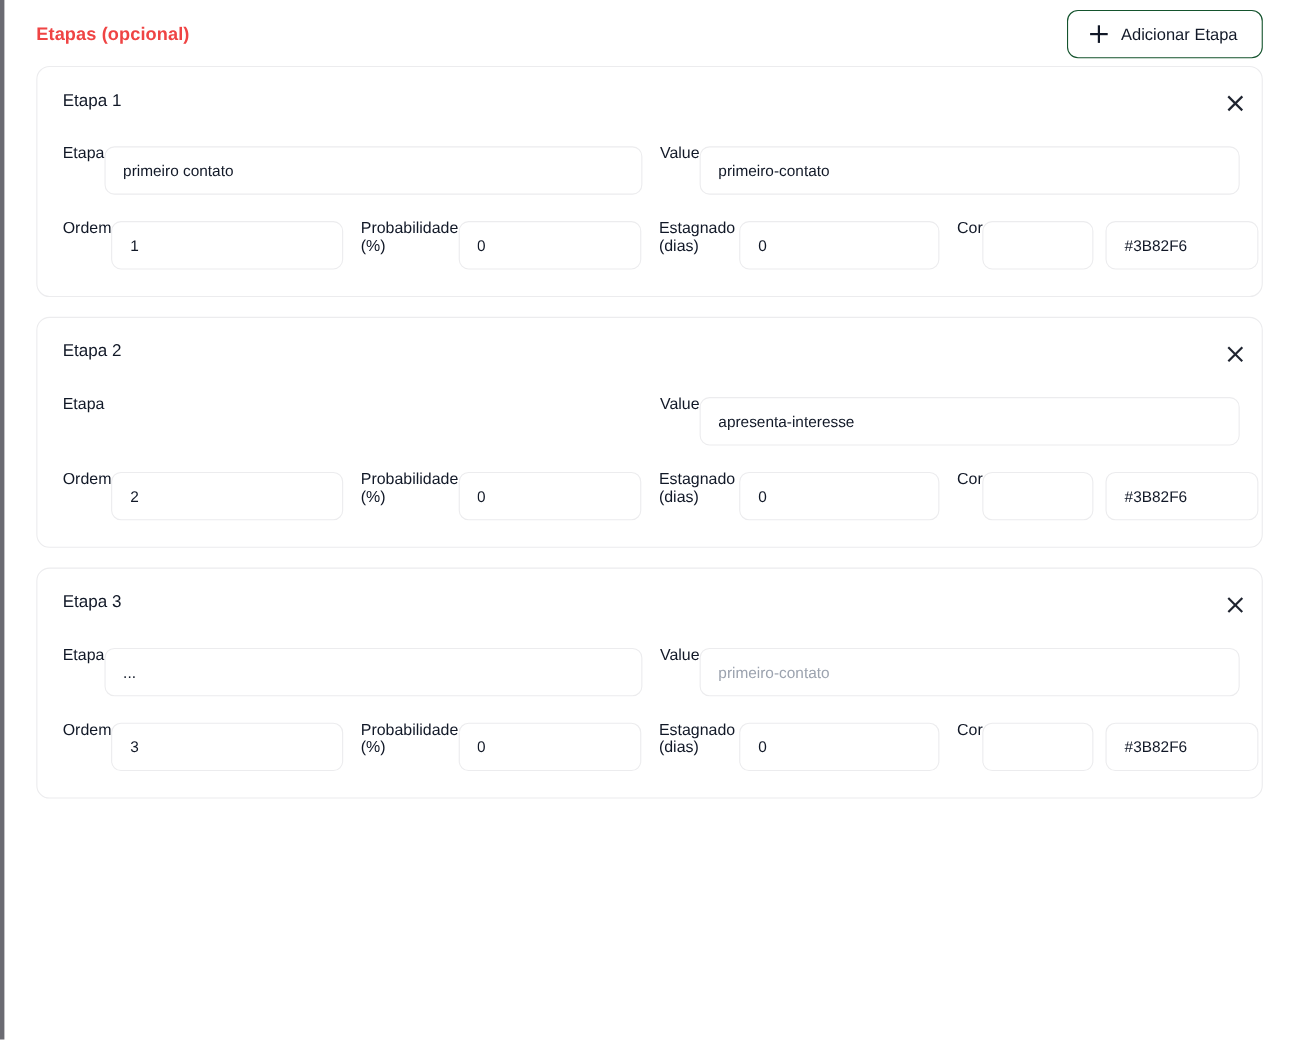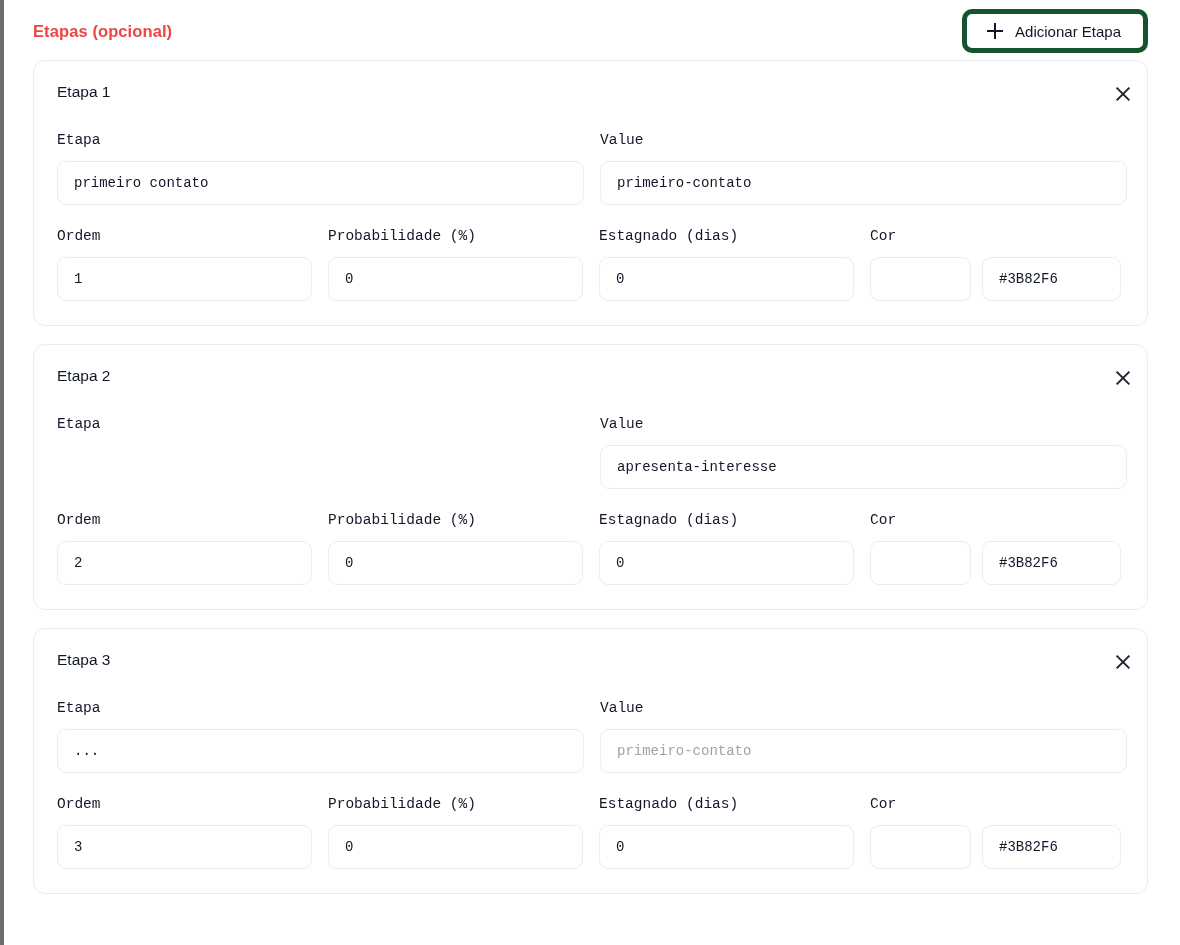--- a/index.html
+++ b/index.html
@@ -52,21 +52,21 @@
     letter-spacing: 0.1px;
   }
 
   .add-stage-button {
     display: flex;
     align-items: center;
     gap: 12px;
     height: 44px;
     padding: 0 22px 0 20px;
     background: #ffffff;
-    border: 5px solid #14532d;
+    border: 1px solid #14532d;
     border-radius: 10px;
     cursor: pointer;
     font-family: inherit;
   }
   .add-stage-button .plus-icon {
     display: block;
     width: 16px;
     height: 16px;
     position: relative;
   }
@@ -137,22 +137,21 @@
 
   
   .field-row {
     display: flex;
     gap: 16px;
   }
   .field-row.row-top { margin-bottom: 24px; }
 
   .field {
     display: flex;
-    flex-direction: column;
-    font-family: Liberation Mono, monospace;
+    flex-direction: row;
   }
   .field-label {
     font-size: 14.5px;
     color: #111827;
     margin-bottom: 12px;
     line-height: 1.1;
   }
 
   .text-input {
     height: 44px;

